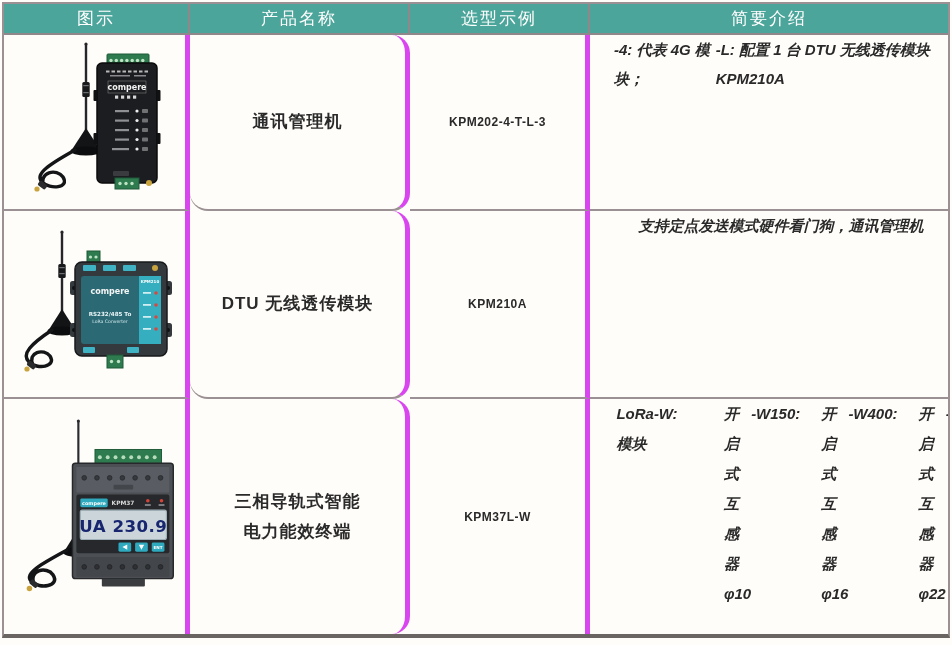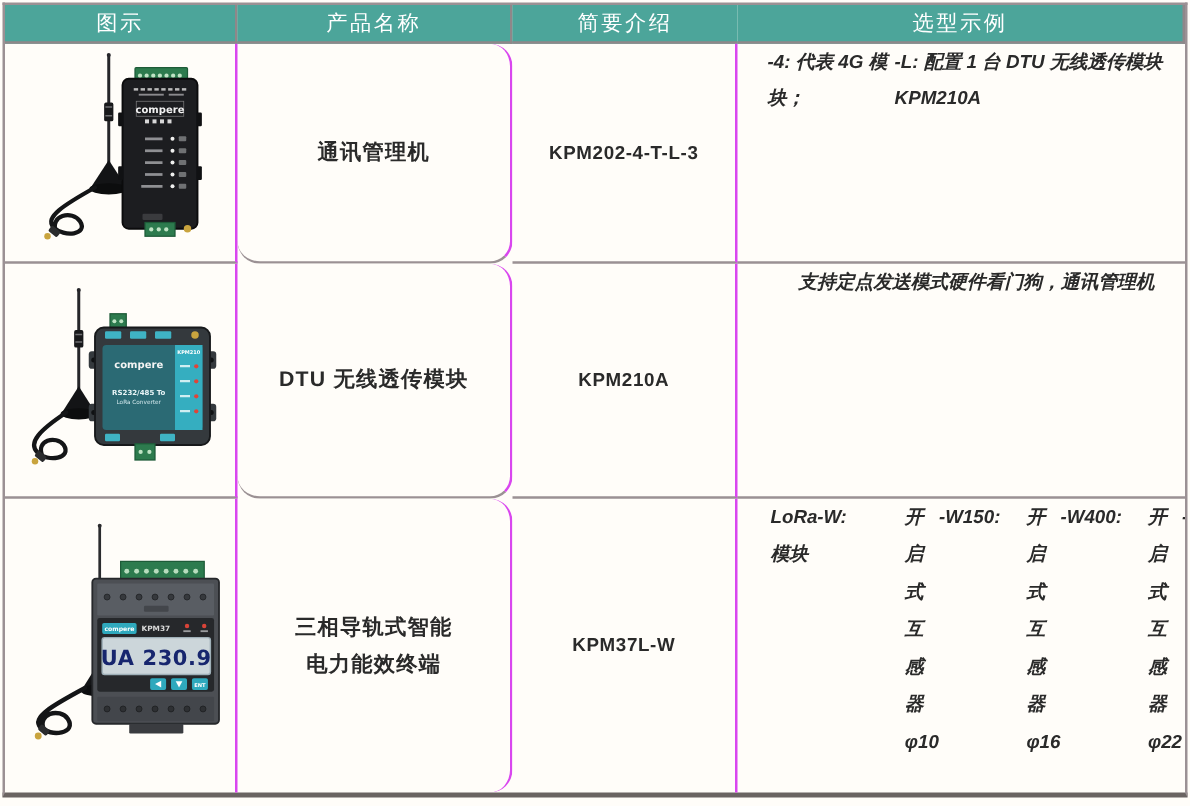--- a/index.html
+++ b/index.html
@@ -13,37 +13,37 @@
   .tbl {
     position:absolute; left:2px; top:2px; width:948px; height:636px;
     display:grid;
     grid-template-columns:186px 220px 180px 1fr;
     grid-template-rows:31px 176px 188px 1fr;
     border:2px solid #9b9194;
     border-bottom:4px solid #6a6462;
     background:#fffdf9;
   }
   .cell {
-    border-right:2px solid #d946ef;
+    border-right:5px solid #d946ef;
     border-bottom:2px solid #9b9194;
     display:flex; align-items:center; justify-content:center;
     overflow:hidden;
   }
   .cell.last-col { border-right:none; }
   .cell.last-row { border-bottom:none; }
   .hcell {
     background:var(--accent, #4ca59a);
     color:#ffffff; font-size:17px; letter-spacing:2px;
     border-right:2px solid #8f8789;
     border-bottom:2px solid #8f8789;
     display:flex; align-items:center; justify-content:center;
   }
   .hcell.last-col { border-right:none; }
   .name-cell { flex-direction:column; font-size:17px; font-weight:bold; line-height:30px; letter-spacing:1px;border-radius:18px; }
-  .model-cell { font-size:15px; font-weight:bold; letter-spacing:0.5px; }
+  .model-cell { font-size:12px; font-weight:bold; letter-spacing:0.5px; }
   .intro-cell {
     align-items:flex-start; justify-content:center;
     padding-left:24px; font-size:15px; font-weight:bold; line-height:29px;font-style:italic;
   }
   .pair-row { display:flex; line-height:30px; }
   .pair-code { display:inline-block; min-width:70px; }
   .img-cell { padding:4px 0; }
   svg text { font-family:"DejaVu Sans", sans-serif; }
 </style>
 </head>
@@ -51,25 +51,25 @@
 
 <div class="page">
   <div class="tbl">
 
     <div class="hcell">
         <span>图示</span>
       </div>
     <div class="hcell">
         <span>产品名称</span>
       </div>
+    <div class="hcell">
+        <span>选型示例</span>
+      </div>
     <div class="hcell last-col">
         <span>简要介绍</span>
-      </div>
-    <div class="hcell">
-        <span>选型示例</span>
       </div>
 
     <div class="cell img-cell">
       <svg width="150" height="168" viewBox="0 0 150 168">
 
         <g>
           <circle cx="66" cy="6" r="1.6" fill="#26262a"></circle>
           <rect x="64.8" y="6" width="2.4" height="88" fill="#26262a"></rect>
           <rect x="62.3" y="44" width="7.4" height="15" rx="1.5" fill="#18191b"></rect>
           <rect x="63.3" y="47" width="5.4" height="1.2" fill="#6d6e71"></rect>

